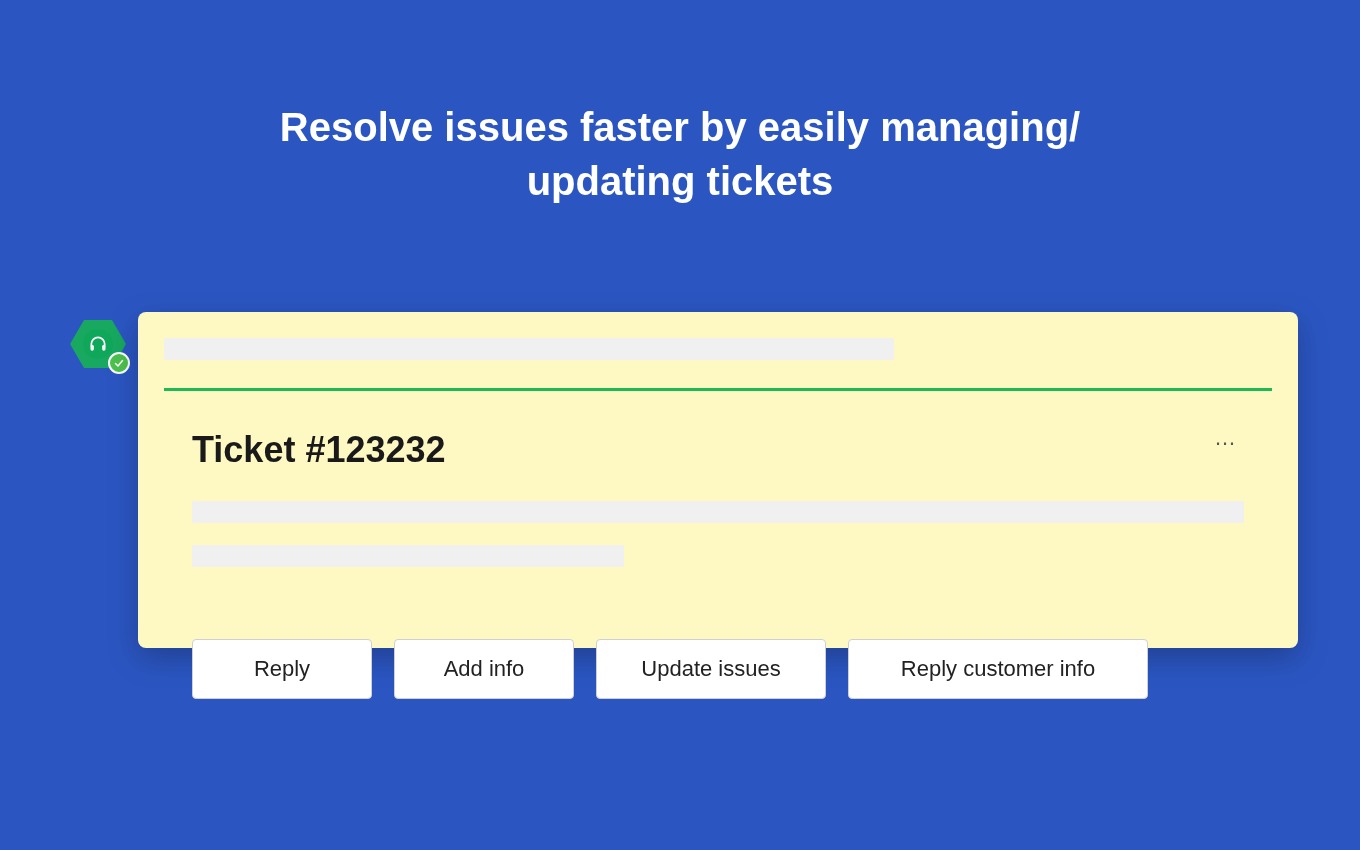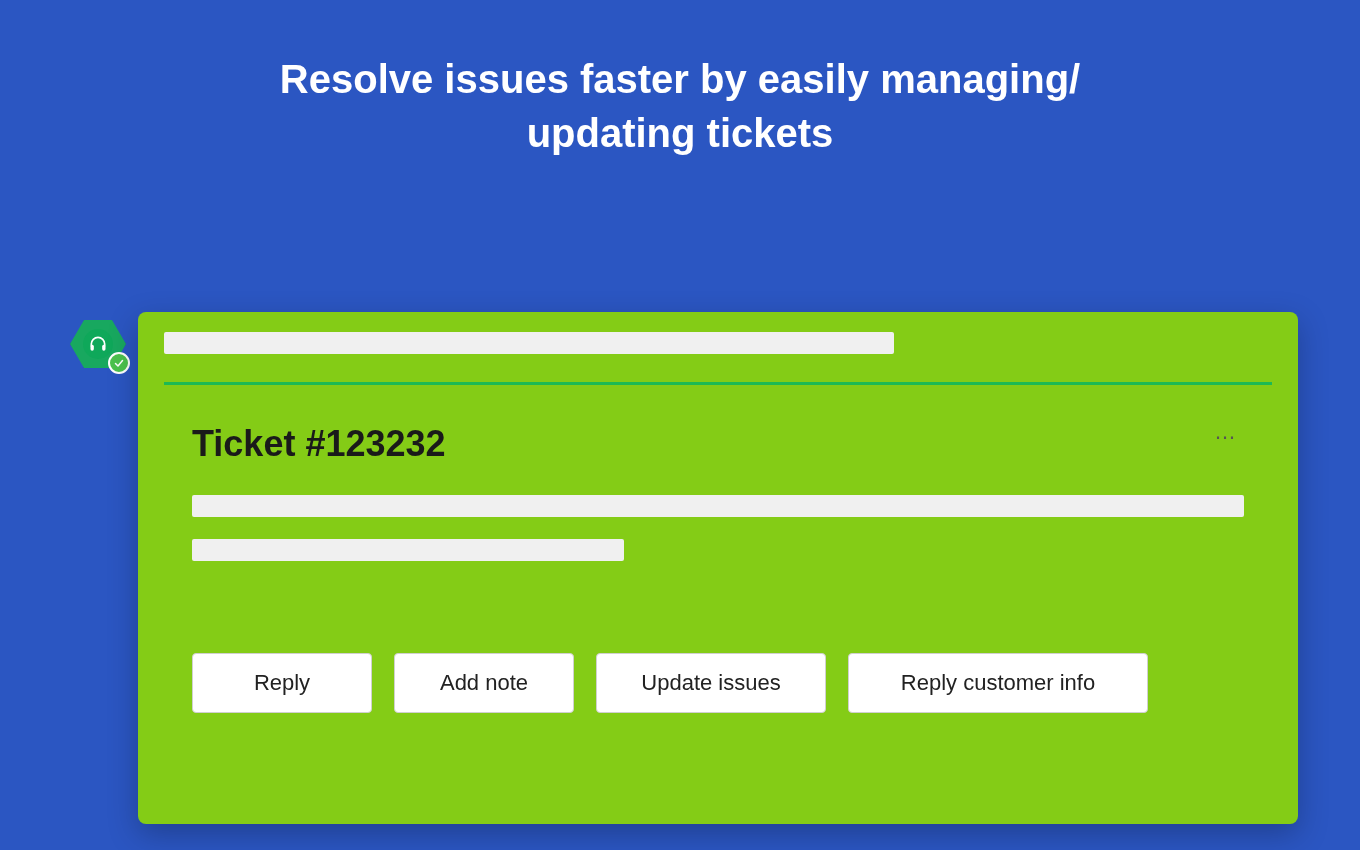--- a/index.html
+++ b/index.html
@@ -9,34 +9,34 @@
     font-family: "Segoe UI", -apple-system, BlinkMacSystemFont, sans-serif;
     position: relative;
     overflow: hidden;
   }
   .hero-title {
     color: #ffffff;
     font-size: 40px;
     font-weight: 700;
     text-align: center;
     line-height: 1.35;
-    padding-top: 52px;
+    padding-top: 100px;
     max-width: 900px;
     margin: 0 auto;
   }
   .card {
     position: absolute;
     top: 312px;
     left: 138px;
     width: 1160px;
-    height: 512px;
-    background: #84cc16;
+    height: 336px;
+    background: #fef9c3;
     border-radius: 8px;
     box-shadow: 0 10px 30px rgba(0,0,0,0.25);
-    padding: 20px 26px 26px 26px;
+    padding: 26px 26px 26px 26px;
   }
   .top-placeholder {
     height: 22px;
     width: 730px;
     background: #f0f0f0;
     border-radius: 2px;
   }
   .green-divider {
     height: 3px;
     background: #1db954;
@@ -92,21 +92,20 @@
     height: 60px;
     display: flex;
     align-items: center;
     justify-content: center;
     font-size: 22px;
     color: #222;
     cursor: pointer;
     padding: 0 34px;
     min-width: 180px;
     font-family: inherit;
-    margin-top: 20px;
   }
   .action-btn.wide { min-width: 230px; }
   .action-btn.xwide { min-width: 300px; }
 
   
   .app-badge {
     position: absolute;
     top: 316px;
     left: 70px;
     width: 56px;
@@ -180,18 +179,18 @@
       <div class="more-btn">…</div>
     </div>
 
     <div class="ph-lines">
       <div class="ph-line1"></div>
       <div class="ph-line2"></div>
     </div>
 
     <div class="actions">
       <button class="action-btn">Reply</button>
-      <button class="action-btn">Add note</button>
+      <button class="action-btn">Add info</button>
       <button class="action-btn wide">Update issues</button>
       <button class="action-btn xwide">Reply customer info</button>
     </div>
   </div>
 </div>
 
 </body></html>

